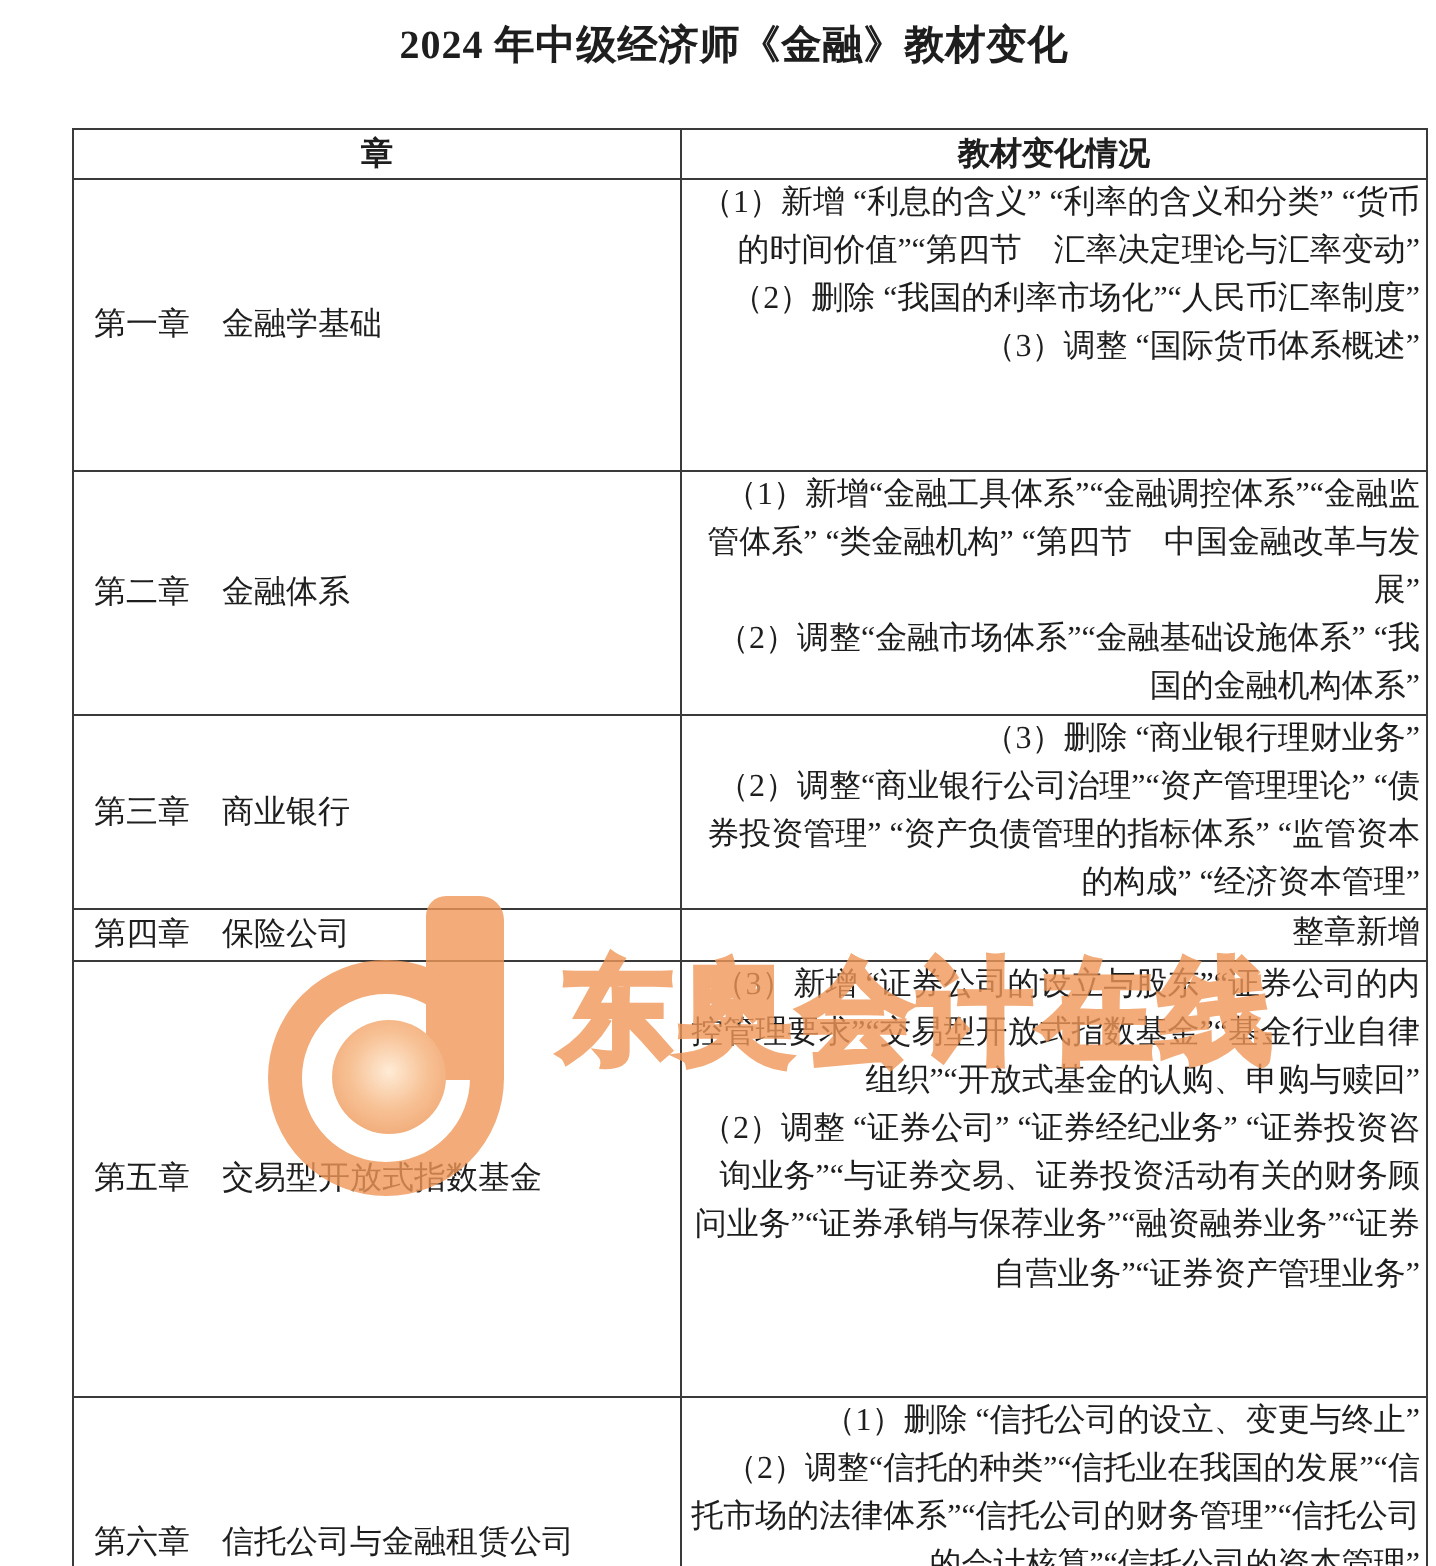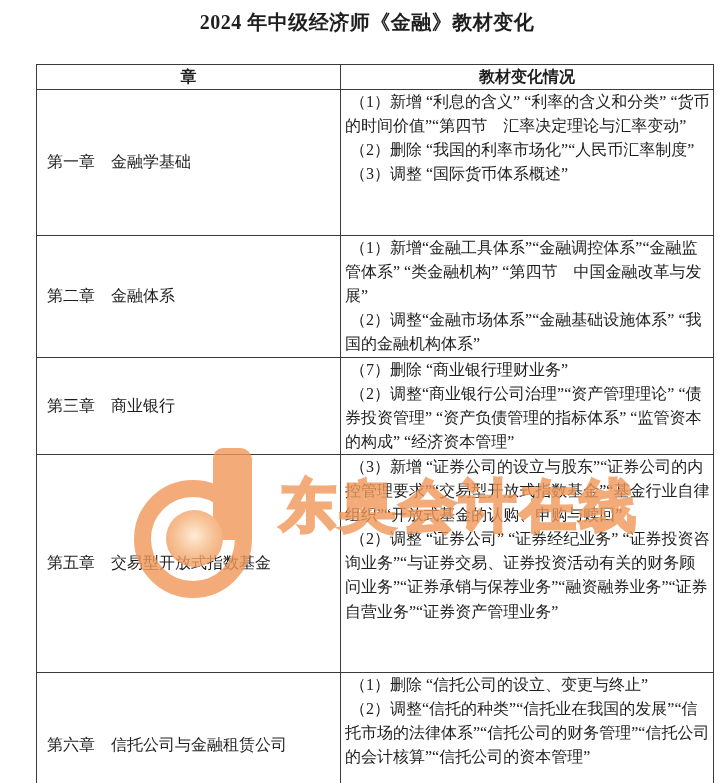--- a/index.html
+++ b/index.html
@@ -22,21 +22,21 @@
   th.hdr { height:24px; font-weight:bold; text-align:center; vertical-align:middle; }
   td.chap-cell { vertical-align:middle; }
   .chap { padding-left:10px; white-space:nowrap; }
   .chap .ctitle { margin-left:16px; }
   td.chg-cell { vertical-align:top; }
   .cellbox { overflow:hidden; }
   .h145 { height:145px; } .h121 { height:121px; } .h96 { height:96px; }
   .h25  { height:25px;  } .h217 { height:217px; }
   p.item {
     margin:0; padding:0 3px 0 4px; text-indent:5px;
-    font-size:16px; line-height:24.1px;
+    font-size:16px; line-height:24.1px;text-align:right;
   }
   p.item-flat { text-indent:0; }
   
   .watermark { position:absolute; left:0; top:0; width:718px; height:783px;
     pointer-events:none; opacity:0.8; z-index:3;margin-top:11px; }
   .wm-stem { position:absolute; left:213px; top:437px; width:39px; height:92px;
     background:#ef9758; border-radius:10px 12px 0 0; }
   .wm-ring { position:absolute; left:134px; top:469px; width:118px; height:118px;
     box-sizing:border-box; border:17px solid #ef9758; border-radius:50%; }
   .wm-dot { position:absolute; left:166px; top:499px; width:57px; height:57px;
@@ -90,22 +90,32 @@
           <p class="item">（2）调整“金融市场体系”“金融基础设施体系” “我国的金融机构体系”</p>
         </div>
       </td>
     </tr>
     <tr>
       <td class="chap-cell">
         <div class="chap"><span>第三章</span><span class="ctitle">商业银行</span></div>
       </td>
       <td class="chg-cell">
         <div class="cellbox h96">
-          <p class="item">（7）删除 “商业银行理财业务”</p>
+          <p class="item">（3）删除 “商业银行理财业务”</p>
           <p class="item">（2）调整“商业银行公司治理”“资产管理理论” “债券投资管理” “资产负债管理的指标体系” “监管资本的构成” “经济资本管理”</p>
+        </div>
+      </td>
+    </tr>
+    <tr>
+      <td class="chap-cell">
+        <div class="chap"><span>第四章</span><span class="ctitle">保险公司</span></div>
+      </td>
+      <td class="chg-cell">
+        <div class="cellbox h25">
+          <p class="item item-flat">整章新增</p>
         </div>
       </td>
     </tr>
     <tr>
       <td class="chap-cell">
         <div class="chap"><span>第五章</span><span class="ctitle">交易型开放式指数基金</span></div>
       </td>
       <td class="chg-cell">
         <div class="cellbox h217">
           <p class="item">（3）新增 “证券公司的设立与股东”“证券公司的内控管理要求”“交易型开放式指数基金”“基金行业自律组织”“开放式基金的认购、申购与赎回”</p>

